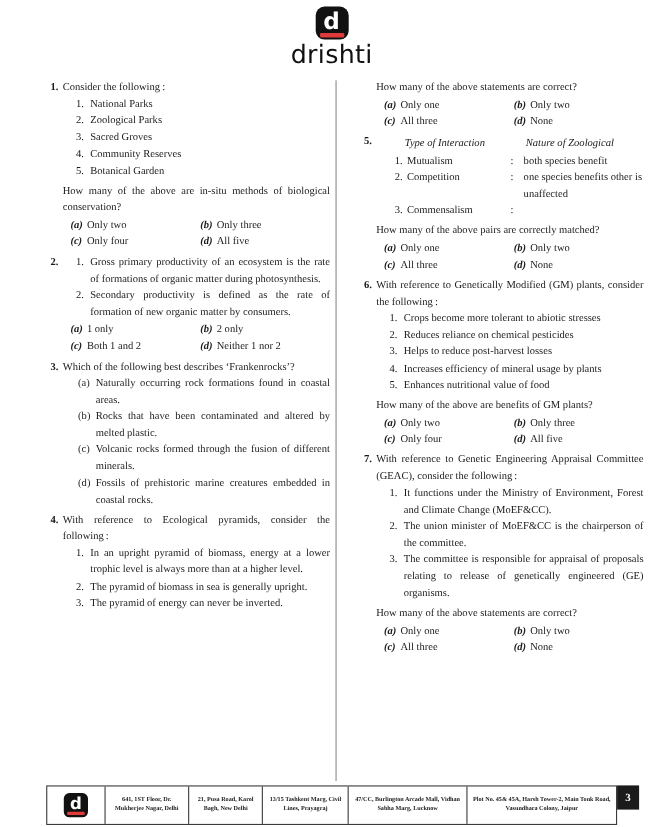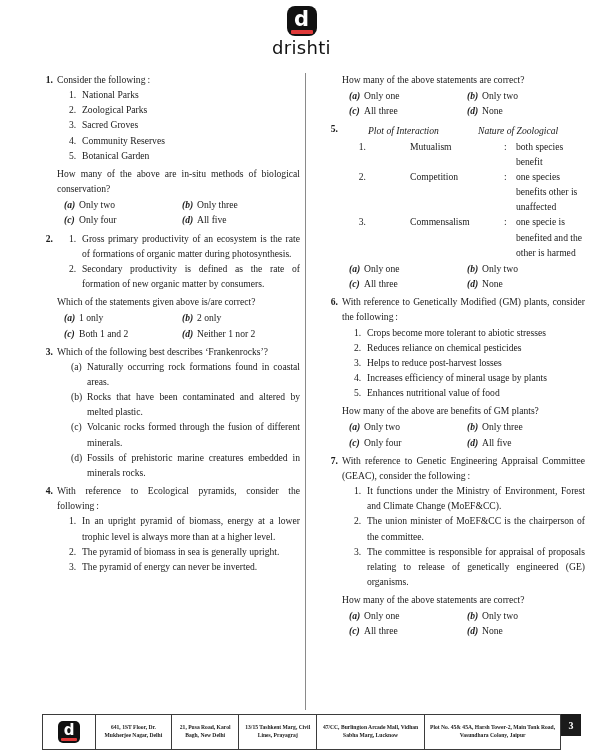--- a/index.html
+++ b/index.html
@@ -51,21 +51,21 @@
     left: 4px;
     bottom: 2px;
     width: 22px;
     height: 4px;
     background: #e03a3a;
     border-radius: 1px;
   }
   .logo-word {
     margin-top: 1px;
     font-family: "DejaVu Sans", sans-serif;
-    font-size: 18px;
+    font-size: 23px;
     letter-spacing: 0.3px;
     color: #111111;
   }
 
   
   .col {
     position: absolute;
     top: 72px;
     width: 258px;
     font-size: 9.6px;
@@ -153,21 +153,21 @@
     margin-left: 26px;
     font-style: italic;
     margin-top: 2px;
   }
   .pair-head .h1 { flex: 0 0 110px; }
   .pair-head .h2 { flex: 1 1 auto; }
 
   .pairs { margin: 0; padding: 0; list-style: none; margin-left: 14px; }
   .pairs > li { display: flex; }
   .pairs > li > .n  { flex: 0 0 14px; width: 14px; text-align: right; padding-right: 4px; box-sizing: border-box; }
-  .pairs > li > .t  { flex: 0 0 94px; width: 94px; margin-left: 40px; }
+  .pairs > li > .t  { flex: 0 0 94px; width: 94px; }
   .pairs > li > .c  { flex: 0 0 12px; width: 12px; }
   .pairs > li > .v  { flex: 1 1 auto; }
 
   
   .footer {
     position: absolute;
     left: 42px;
     top: 714px;
     width: 519px;
     height: 36px;
@@ -305,21 +305,20 @@
       <ul class="stmts">
         <li>
             <span class="mark">1.</span>
             <span class="txt">Gross primary productivity of an ecosystem is the rate of formations of organic matter during photosynthesis.</span>
           </li>
         <li>
             <span class="mark">2.</span>
             <span class="txt">Secondary productivity is defined as the rate of formation of new organic matter by consumers.</span>
           </li>
       </ul>
-      <div class="ask">Which of the statements given above is/are correct?</div>
       <div class="opts">
         <div class="opt">
             <span class="lab">(a)</span>
             <span class="val">1 only</span>
           </div>
         <div class="opt">
             <span class="lab">(b)</span>
             <span class="val">2 only</span>
           </div>
         <div class="opt">
@@ -346,21 +345,21 @@
         <li>
             <span class="mark">(b)</span>
             <span class="txt">Rocks that have been contaminated and altered by melted plastic.</span>
           </li>
         <li>
             <span class="mark">(c)</span>
             <span class="txt">Volcanic rocks formed through the fusion of different minerals.</span>
           </li>
         <li>
             <span class="mark">(d)</span>
-            <span class="txt">Fossils of prehistoric marine creatures embedded in minerals rocks.</span>
+            <span class="txt">Fossils of prehistoric marine creatures embedded in coastal rocks.</span>
           </li>
       </ul>
     </div>
   </div>
 
   <div class="q">
     <div class="q-num">4.</div>
     <div class="q-body">
       <div class="q-stem">With reference to Ecological pyramids, consider the following :</div>
       <ul class="stmts">
@@ -406,43 +405,43 @@
             <span class="val">None</span>
           </div>
       </div>
     </div>
   </div>
 
   <div class="q">
     <div class="q-num">5.</div>
     <div class="q-body">
       <div class="pair-head">
-        <span class="h1">Plot of Interaction</span>
+        <span class="h1">Type of Interaction</span>
         <span class="h2">Nature of Zoological</span>
       </div>
       <ul class="pairs">
         <li>
           <span class="n">1.</span>
           <span class="t">Mutualism</span>
           <span class="c">:</span>
           <span class="v">both species benefit</span>
         </li>
         <li>
           <span class="n">2.</span>
           <span class="t">Competition</span>
           <span class="c">:</span>
           <span class="v">one species benefits other is unaffected</span>
         </li>
         <li>
           <span class="n">3.</span>
           <span class="t">Commensalism</span>
           <span class="c">:</span>
-          <span class="v">one specie is benefited and the other is harmed</span>
         </li>
       </ul>
+      <div class="ask">How many of the above pairs are correctly matched?</div>
       <div class="opts">
         <div class="opt">
             <span class="lab">(a)</span>
             <span class="val">Only one</span>
           </div>
         <div class="opt">
             <span class="lab">(b)</span>
             <span class="val">Only two</span>
           </div>
         <div class="opt">

